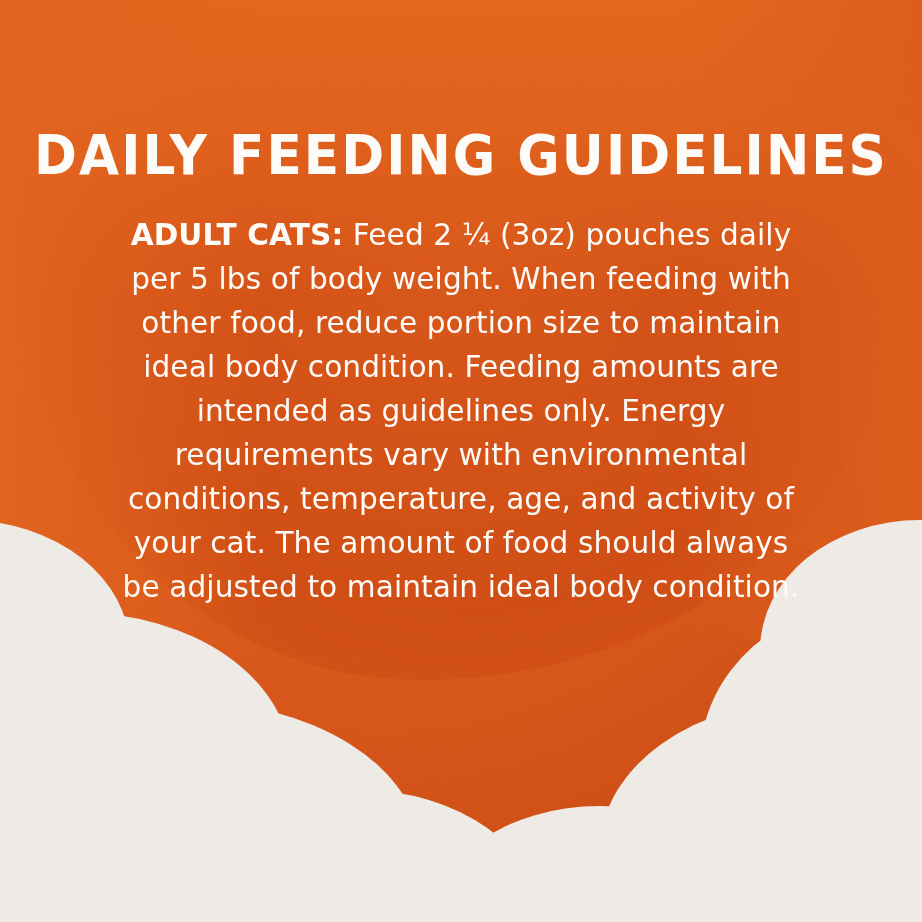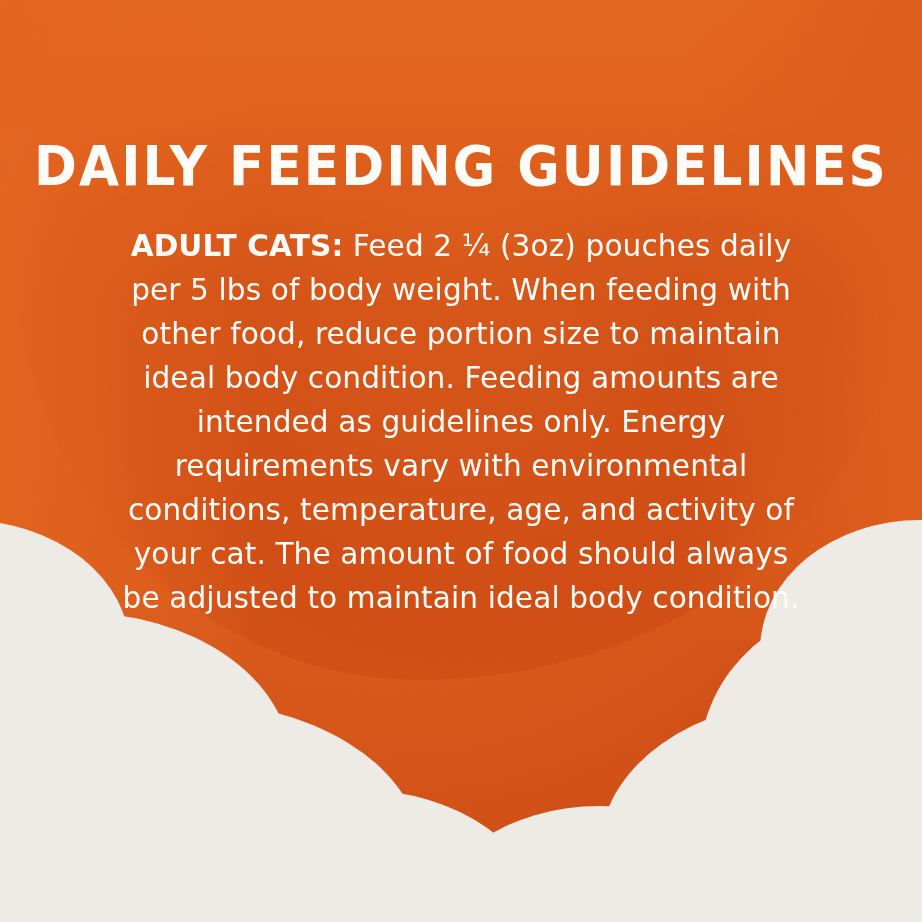--- a/index.html
+++ b/index.html
@@ -106,21 +106,21 @@
       radial-gradient(circle at 20% 20%, rgba(255,255,255,0.10) 0.7px, transparent 1px),
       radial-gradient(circle at 70% 40%, rgba(0,0,0,0.06) 0.7px, transparent 1px),
       radial-gradient(circle at 45% 75%, rgba(0,0,0,0.05) 0.6px, transparent 0.9px);
     background-size: 29px 31px, 37px 41px, 43px 47px;
   }
 
   
   .content {
     position: absolute;
     left: 0;
-    top: 12px;
+    top: 1px;
     width: 922px;
     text-align: center;
     color: #ffffff;
   }
   .headline {
     margin: 0;
     padding-top: 126px;
     font-family: "DejaVu Sans", sans-serif;
     font-weight: 700;
     font-size: 55px;

